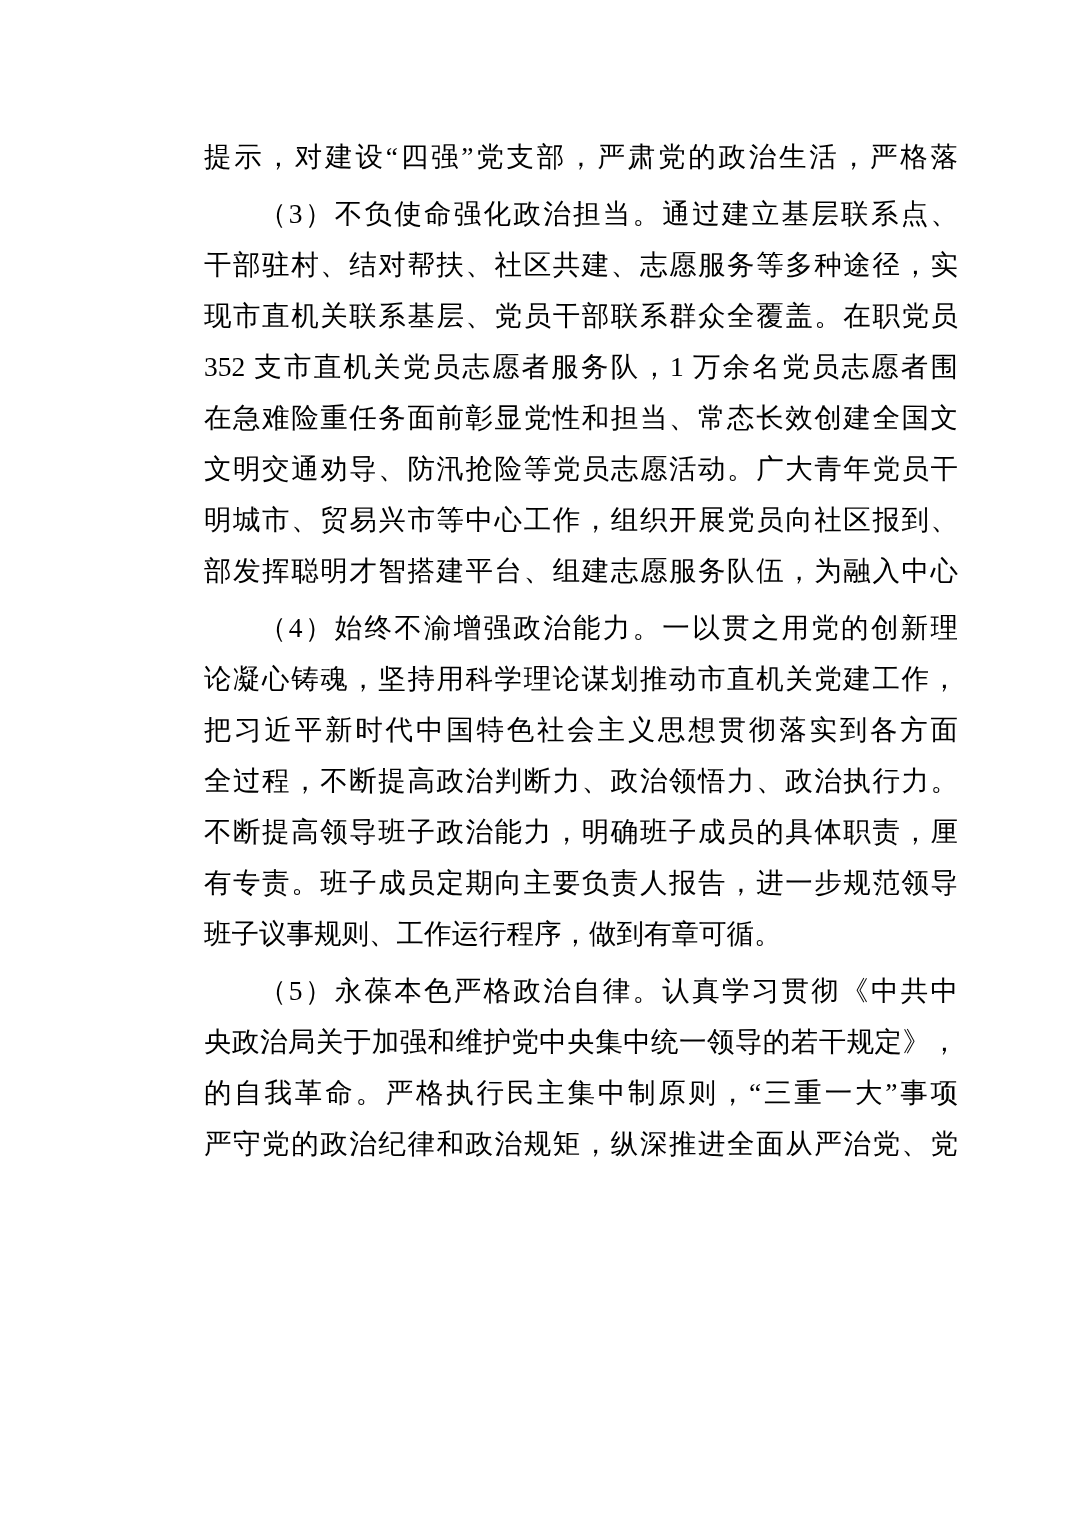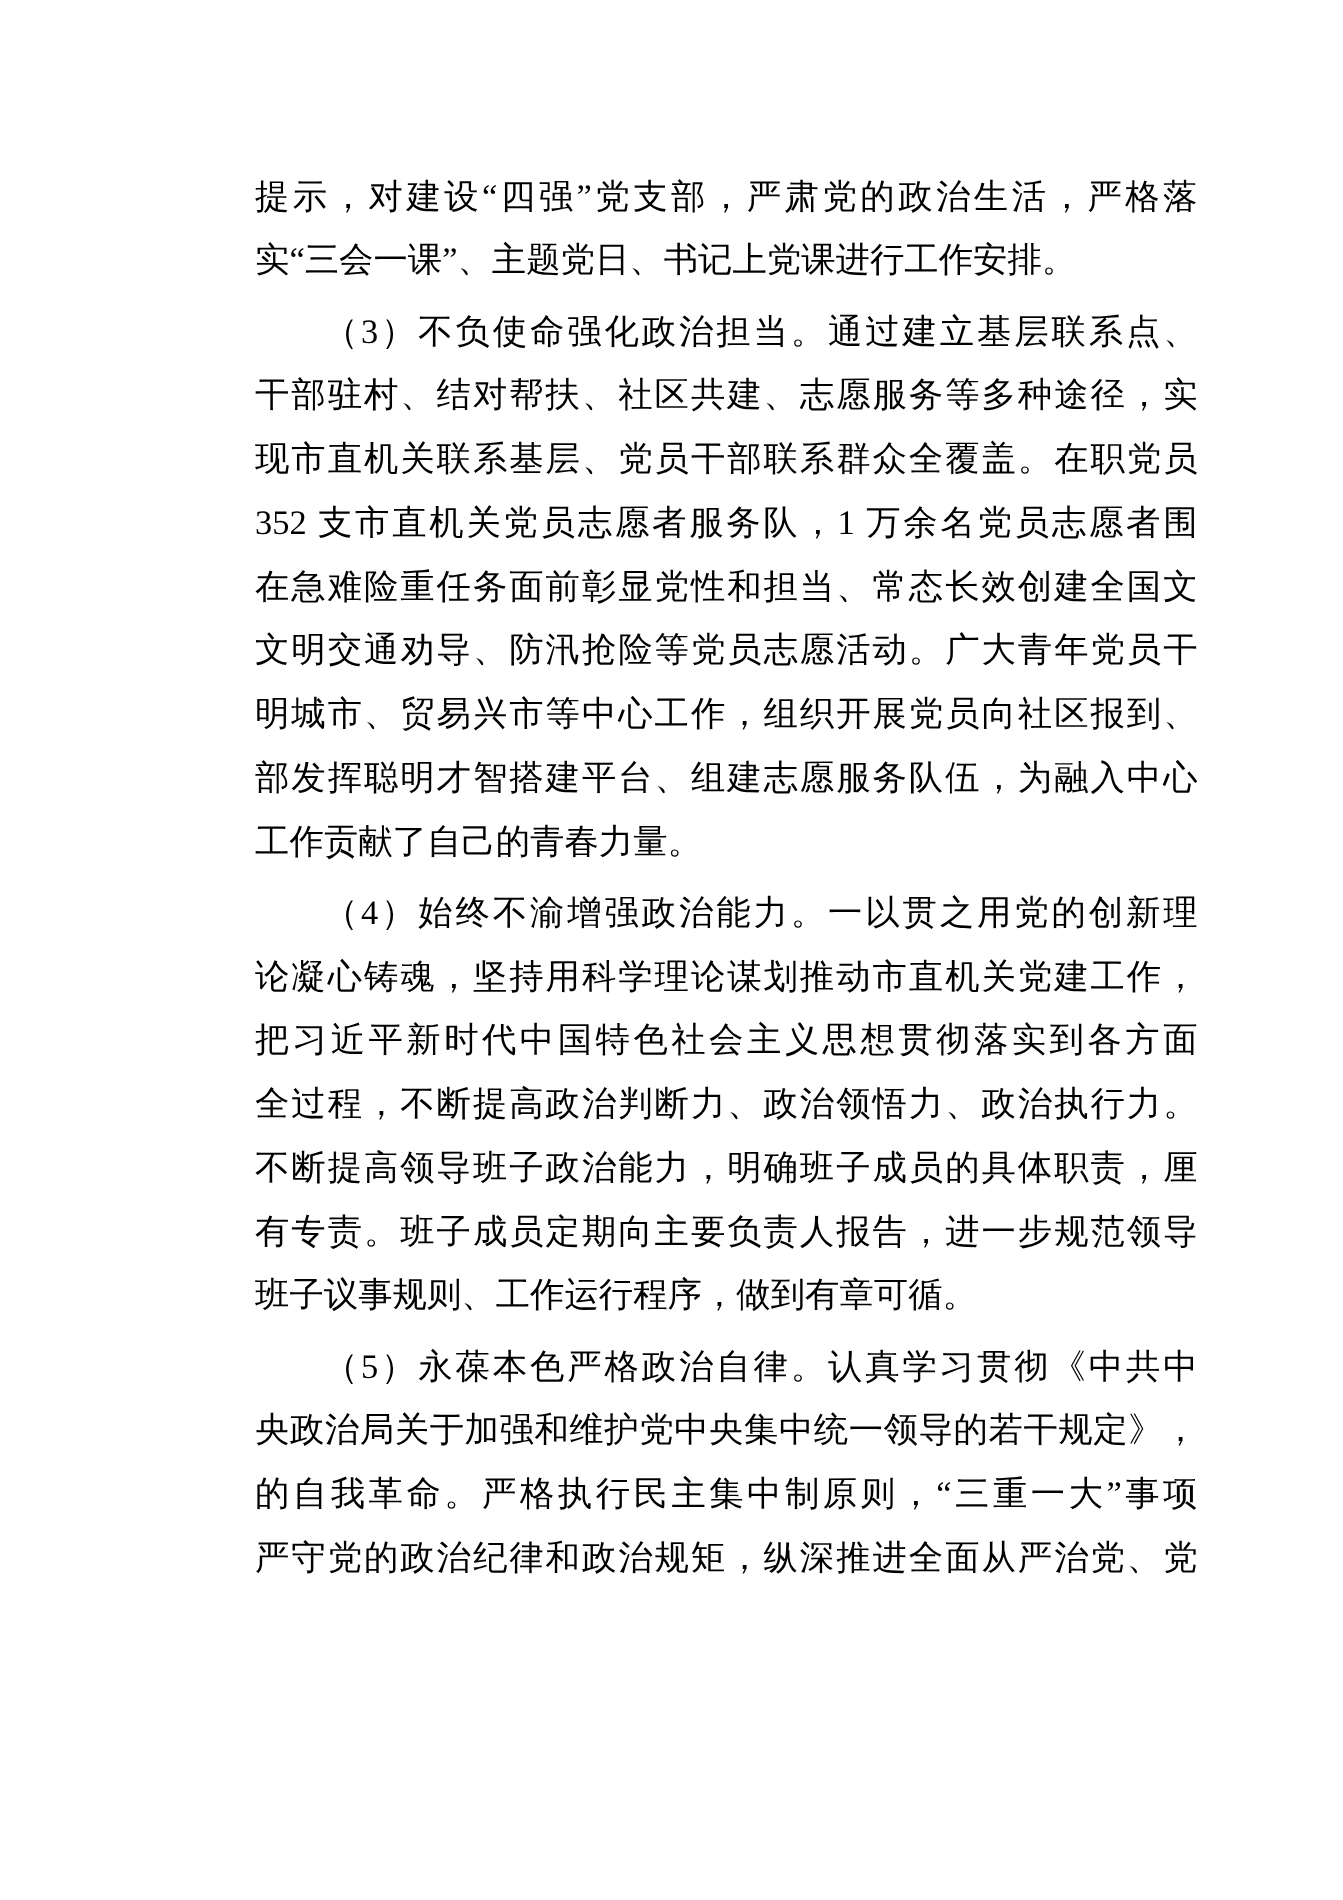--- a/index.html
+++ b/index.html
@@ -45,32 +45,30 @@
     font-weight: 400;
   }
 </style>
 </head>
 <body>
 
 <div class="page">
   <div class="content">
       <div class="paragraph">
         <div class="line jl">提示，对建设“四强”党支部，严肃党的政治生活，严格落</div>
-        <div class="line">实“三会一课”、主题党日、书记上党课进行工作安排。</div>
       </div>
       <div class="paragraph">
         <div class="line jl indent"><b class="bold-lead">（3）不负使命强化政治担当。</b>通过建立基层联系点、</div>
         <div class="line jl">干部驻村、结对帮扶、社区共建、志愿服务等多种途径，实</div>
         <div class="line jl">现市直机关联系基层、党员干部联系群众全覆盖。在职党员</div>
         <div class="line jl">352 支市直机关党员志愿者服务队，1 万余名党员志愿者围</div>
         <div class="line jl">在急难险重任务面前彰显党性和担当、常态长效创建全国文</div>
         <div class="line jl">文明交通劝导、防汛抢险等党员志愿活动。广大青年党员干</div>
         <div class="line jl">明城市、贸易兴市等中心工作，组织开展党员向社区报到、</div>
         <div class="line jl">部发挥聪明才智搭建平台、组建志愿服务队伍，为融入中心</div>
-        <div class="line">工作贡献了自己的青春力量。</div>
       </div>
       <div class="paragraph">
         <div class="line jl indent"><b class="bold-lead">（4）始终不渝增强政治能力。</b>一以贯之用党的创新理</div>
         <div class="line jl">论凝心铸魂，坚持用科学理论谋划推动市直机关党建工作，</div>
         <div class="line jl">把习近平新时代中国特色社会主义思想贯彻落实到各方面</div>
         <div class="line jl">全过程，不断提高政治判断力、政治领悟力、政治执行力。</div>
         <div class="line jl">不断提高领导班子政治能力，明确班子成员的具体职责，厘</div>
         <div class="line jl">有专责。班子成员定期向主要负责人报告，进一步规范领导</div>
         <div class="line">班子议事规则、工作运行程序，做到有章可循。</div>
       </div>

